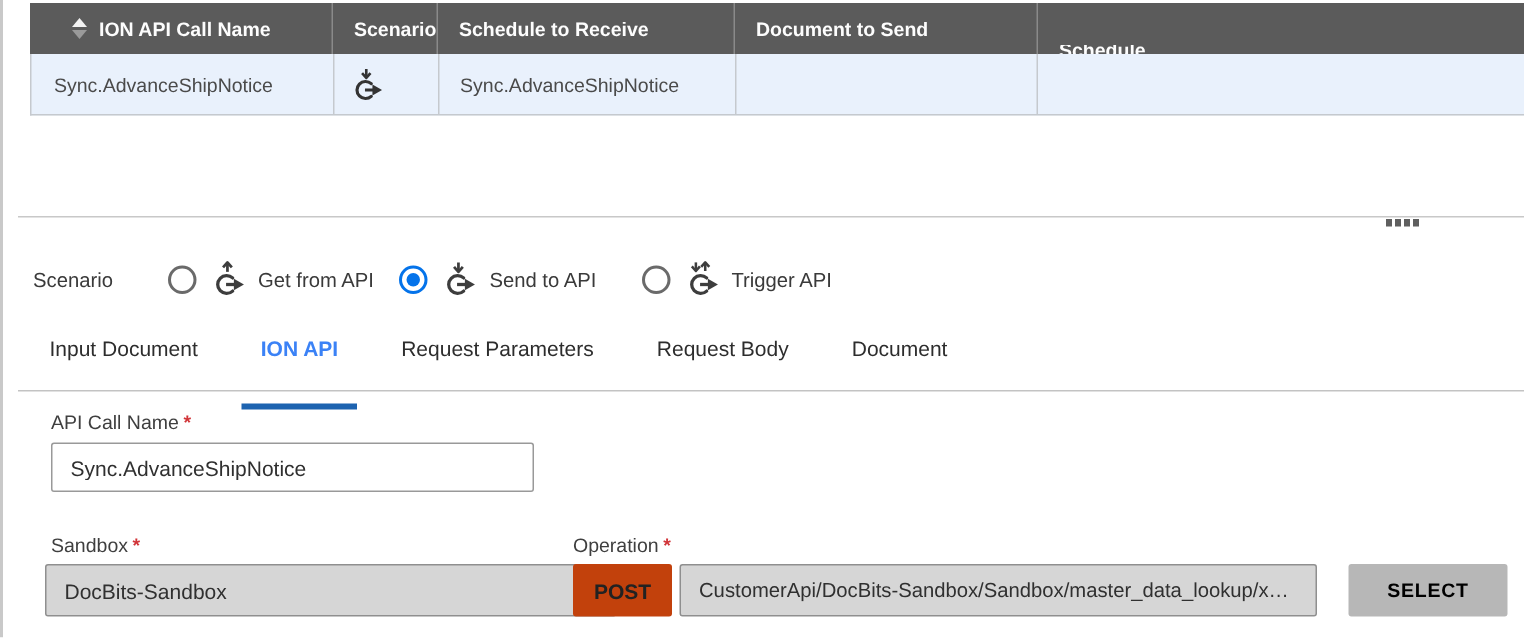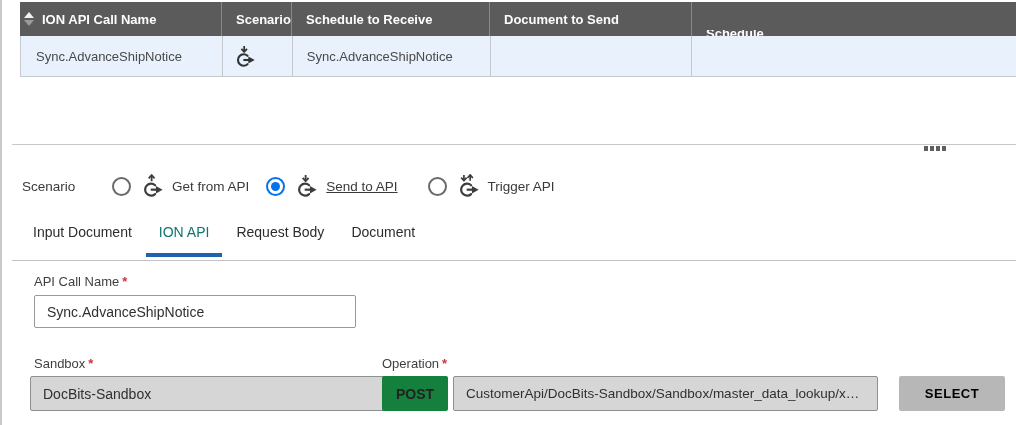--- a/index.html
+++ b/index.html
@@ -9,21 +9,21 @@
     font-family:"Liberation Sans","DejaVu Sans",sans-serif;
     color:#3d3d3d; overflow:hidden;
     border-left:2px solid #c9c9c9;
   }
   
   .grid { position:absolute; left:18px; top:2px; width:996px; }
   .grid-header { display:flex; height:34px; background:#5b5b5b; color:#fdfdfd; font-weight:bold; font-size:13px; }
   .gh-cell { display:flex; align-items:center; padding-left:14px; border-right:1px solid #8a8a8a; overflow:hidden; white-space:nowrap; }
   .gh-cell:last-child { border-right:none;margin-top:28px; }
   .c1{width:202px;} .c2{width:70px;} .c3{width:198px;} .c4{width:202px;} .c5{width:324px;}
-  .gh-cell.c1{ padding-left:4px; }
+  .gh-cell.c1{ padding-left:28px; }
   .sort-icon { display:inline-flex; flex-direction:column; align-items:center; margin-right:8px; cursor:pointer; }
   .sort-icon .tri { width:0; height:0; border-left:5px solid transparent; border-right:5px solid transparent; }
   .sort-icon .tri.up { border-bottom:6px solid #f2f2f2; margin-bottom:2px; }
   .sort-icon .tri.dn { border-top:6px solid #9a9a9a; }
   .grid-row { display:flex; height:41px; background:#e9f1fc; border-bottom:1px solid #c5c9ce; border-left:1px solid #c5c9ce; font-size:13px; color:#4a4a4a; cursor:pointer; }
   .cell { display:flex; align-items:center; padding-left:14px; border-right:1px solid #c5c9ce; overflow:hidden; white-space:nowrap; }
   .cell:last-child { border-right:none; }
   .cell.c1 { padding-left:15px; }
   .cell.c2 { padding-left:12px; }
   
@@ -31,36 +31,36 @@
   .drag-dots { position:absolute; left:922px; top:146px; display:flex; gap:2px; cursor:row-resize; }
   .drag-dots span { width:4px; height:5px; background:#5f5f5f; }
   
   .scenario-row { position:absolute; left:20px; top:174px; height:24px; display:flex; align-items:center; font-size:13.5px; color:#3a3a3a; }
   .scenario-caption { width:90px; }
   .opt { display:flex; align-items:center; cursor:pointer; margin-right:17px; }
   .opt .radio { width:19px; height:19px; border-radius:50%; border:2px solid #6a6a6a; background:#fff; margin-right:11px; position:relative; flex:none; }
   .opt .radio.sel { border-color:#0473ea; }
   .opt .radio.sel::after { content:""; position:absolute; left:50%; top:50%; width:9px; height:9px; margin:-4.5px 0 0 -4.5px; border-radius:50%; background:#0473ea; }
   .opt .api-ic { margin-right:8px; color:#3d3d3d; flex:none; }
-  .opt.gap { margin-right:30px;text-decoration:underline; }
+  .opt.gap { margin-right:30px; }
   .row-ic { color:#333; }
   
   .tabs-baseline { position:absolute; left:10px; top:260px; width:1006px; height:1px; background:#c3c3c3; }
-  .tabs { position:absolute; left:31px; top:222px; display:flex; gap:27px; font-size:14px; color:#2d2d2d; z-index:2; }
+  .tabs { position:absolute; left:31px; top:222px; display:flex; gap:42px; font-size:14px; color:#2d2d2d; z-index:2; }
   .tab { line-height:20px; padding-bottom:15px; cursor:pointer; white-space:nowrap; }
-  .tab.active { color:#0f766e; font-weight:normal; border-bottom:4px solid #1d63b0; padding-left:13px; padding-right:13px; margin-left:-13px; margin-right:-13px; padding-bottom:11px; }
+  .tab.active { color:#3b82f6; font-weight:bold; border-bottom:4px solid #1d63b0; padding-left:13px; padding-right:13px; margin-left:-13px; margin-right:-13px; padding-bottom:27px; }
   
   .fld-label { position:absolute; font-size:13px; color:#3f3f3f; }
   .req { color:#d13438; font-weight:bold; margin-left:3px; }
   .txt-input { position:absolute; border:1px solid #999; border-radius:2px; background:#fff; font-family:inherit; font-size:14px; color:#303030; padding:0 12px; }
   .txt-input.disabled { background:#d6d6d6; border-color:#8f8f8f; }
   #api-call-input { left:32px; top:295px; width:322px; height:33px; }
   #product-input { left:28px; top:376px; width:381px; height:35px; }
   #operation-input { left:451px; top:376px; width:425px; height:35px; font-size:13.5px; text-overflow:ellipsis; }
-  .post-badge { position:absolute; left:380px; top:376px; width:66px; height:35px; background:#15803d; border-radius:2px; display:flex; align-items:center; justify-content:center; font-size:14px; font-weight:bold; color:#222; }
+  .post-badge { position:absolute; left:380px; top:376px; width:66px; height:35px; background:#c2410c; border-radius:2px; display:flex; align-items:center; justify-content:center; font-size:14px; font-weight:bold; color:#222; }
   .select-btn { position:absolute; left:897px; top:376px; width:106px; height:35px; background:#b7b7b7; border:none; border-radius:2px; font-family:inherit; font-size:13px; font-weight:bold; color:#000000; letter-spacing:0.5px; cursor:pointer; }
   #lbl-api-call { left:32px; top:274px; }
   #lbl-product { left:32px; top:356px; }
   #lbl-operation { left:380px; top:356px; }
 </style>
 </head>
 <body>
 
 <svg width="0" height="0" style="position:absolute">
   <defs>
@@ -158,20 +158,21 @@
           </g>
         <use href="#ic-c-arrow"></use>
       </svg>
       <span>Trigger API</span>
     </label>
   </div>
 
   <div class="tabs">
     <div class="tab">Input Document</div>
     <div class="tab active">ION API</div>
+    <div class="tab">Request Parameters</div>
     <div class="tab">Request Body</div>
     <div class="tab">Document</div>
   </div>
   <div class="tabs-baseline"></div>
 
   <div class="fld-label" id="lbl-api-call">
     <span>API Call Name</span><span class="req">*</span>
   </div>
   <input class="txt-input" id="api-call-input" value="Sync.AdvanceShipNotice" style="">
 

